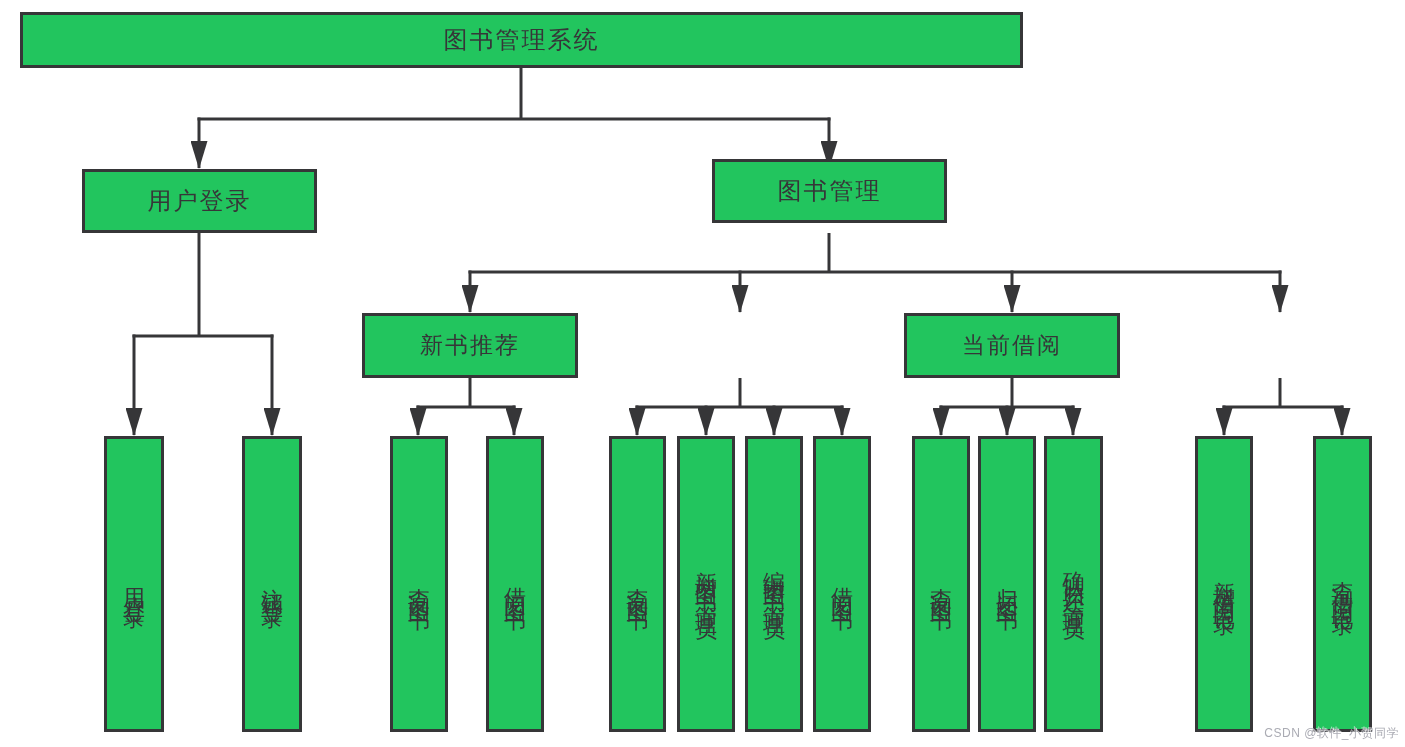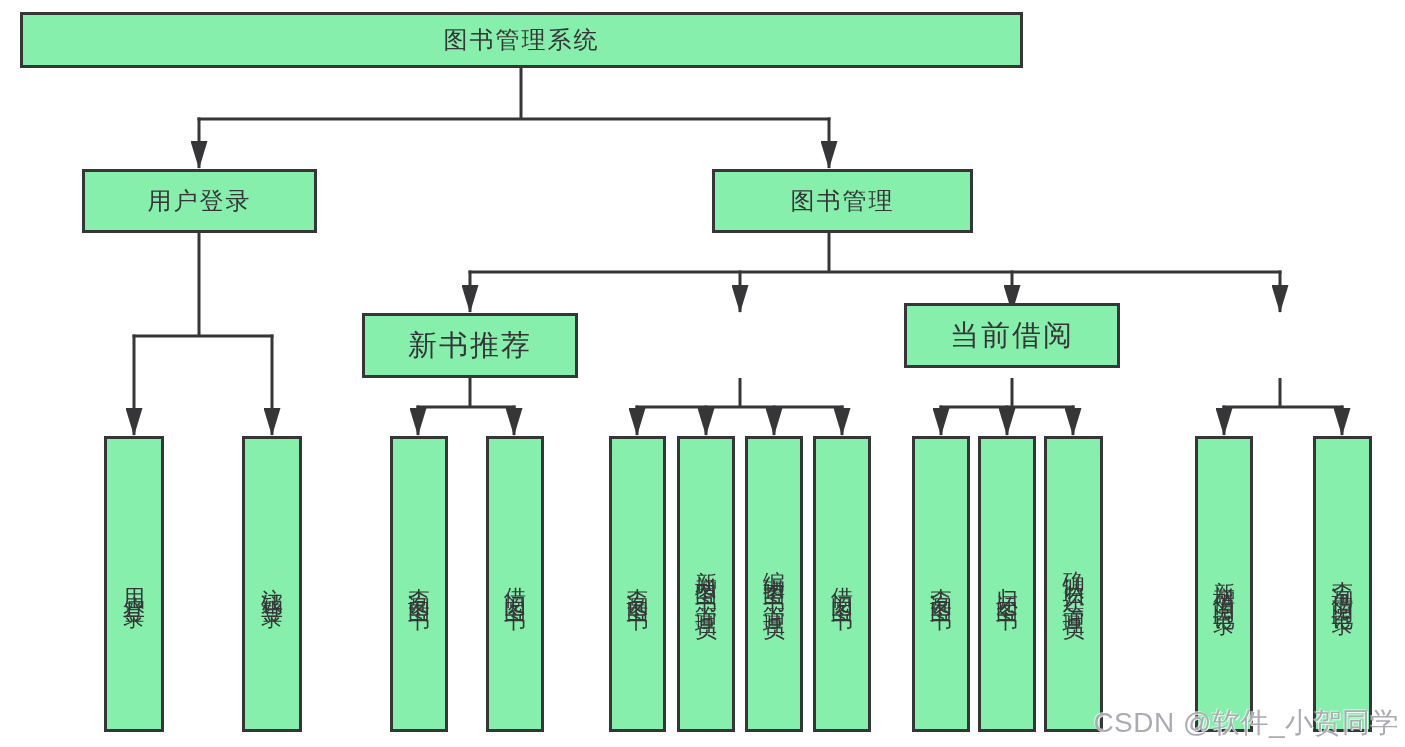--- a/index.html
+++ b/index.html
@@ -19,45 +19,45 @@
   .wires {
     position: absolute;
     left: 0;
     top: 0;
     z-index: 1;
   }
   .node {
     position: absolute;
     box-sizing: border-box;
     border: 3px solid #363638;
-    background: #86efac;
+    background: #22c55e;
     display: flex;
     align-items: center;
     justify-content: center;
     z-index: 2;
   }
   .node span {
     color: #363638;
     white-space: nowrap;
   }
   .lvl1 span { font-size: 24px; letter-spacing: 2px; }
   .lvl2 span { font-size: 24px; letter-spacing: 2px; }
-  .lvl3 span { font-size: 29px; letter-spacing: 2px; }
+  .lvl3 span { font-size: 23px; letter-spacing: 2px; }
   .leaf span {
     writing-mode: vertical-rl;
     font-size: 22px;
     letter-spacing: 7px;
     line-height: 1.1;
   }
   .watermark {
     position: absolute;
     right: 6px;
     bottom: 5px;
     z-index: 3;
-    font-size: 28px;
+    font-size: 12px;
     letter-spacing: 0.5px;
     color: #aaabb3;
     text-shadow: 1px 1px 0 rgba(255,255,255,0.85), -1px -1px 0 rgba(255,255,255,0.6);
     white-space: nowrap;
   }
 </style>
 </head>
 <body>
 
 <div class="stage">
@@ -126,28 +126,28 @@
     </g>
   </svg>
 
   <div class="node lvl1" style="left:20px;top:12px;width:1003px;height:56px">
     <span>图书管理系统</span>
   </div>
 
   <div class="node lvl2" style="left:82px;top:169px;width:235px;height:64px">
     <span>用户登录</span>
   </div>
-  <div class="node lvl2" style="left:712px;top:169px;width:261px;height:64px">
+  <div class="node lvl2" style="left:712px;top:159px;width:235px;height:64px">
     <span>图书管理</span>
   </div>
 
   <div class="node lvl3" style="left:362px;top:313px;width:216px;height:65px">
     <span>新书推荐</span>
   </div>
-  <div class="node lvl3" style="left:904px;top:303px;width:216px;height:65px">
+  <div class="node lvl3" style="left:904px;top:313px;width:216px;height:65px">
     <span>当前借阅</span>
   </div>
 
   <div class="node leaf" style="left:104px;top:436px;width:60px;height:296px">
     <span>用户登录</span>
   </div>
   <div class="node leaf" style="left:242px;top:436px;width:60px;height:296px">
     <span>注销登录</span>
   </div>
 

